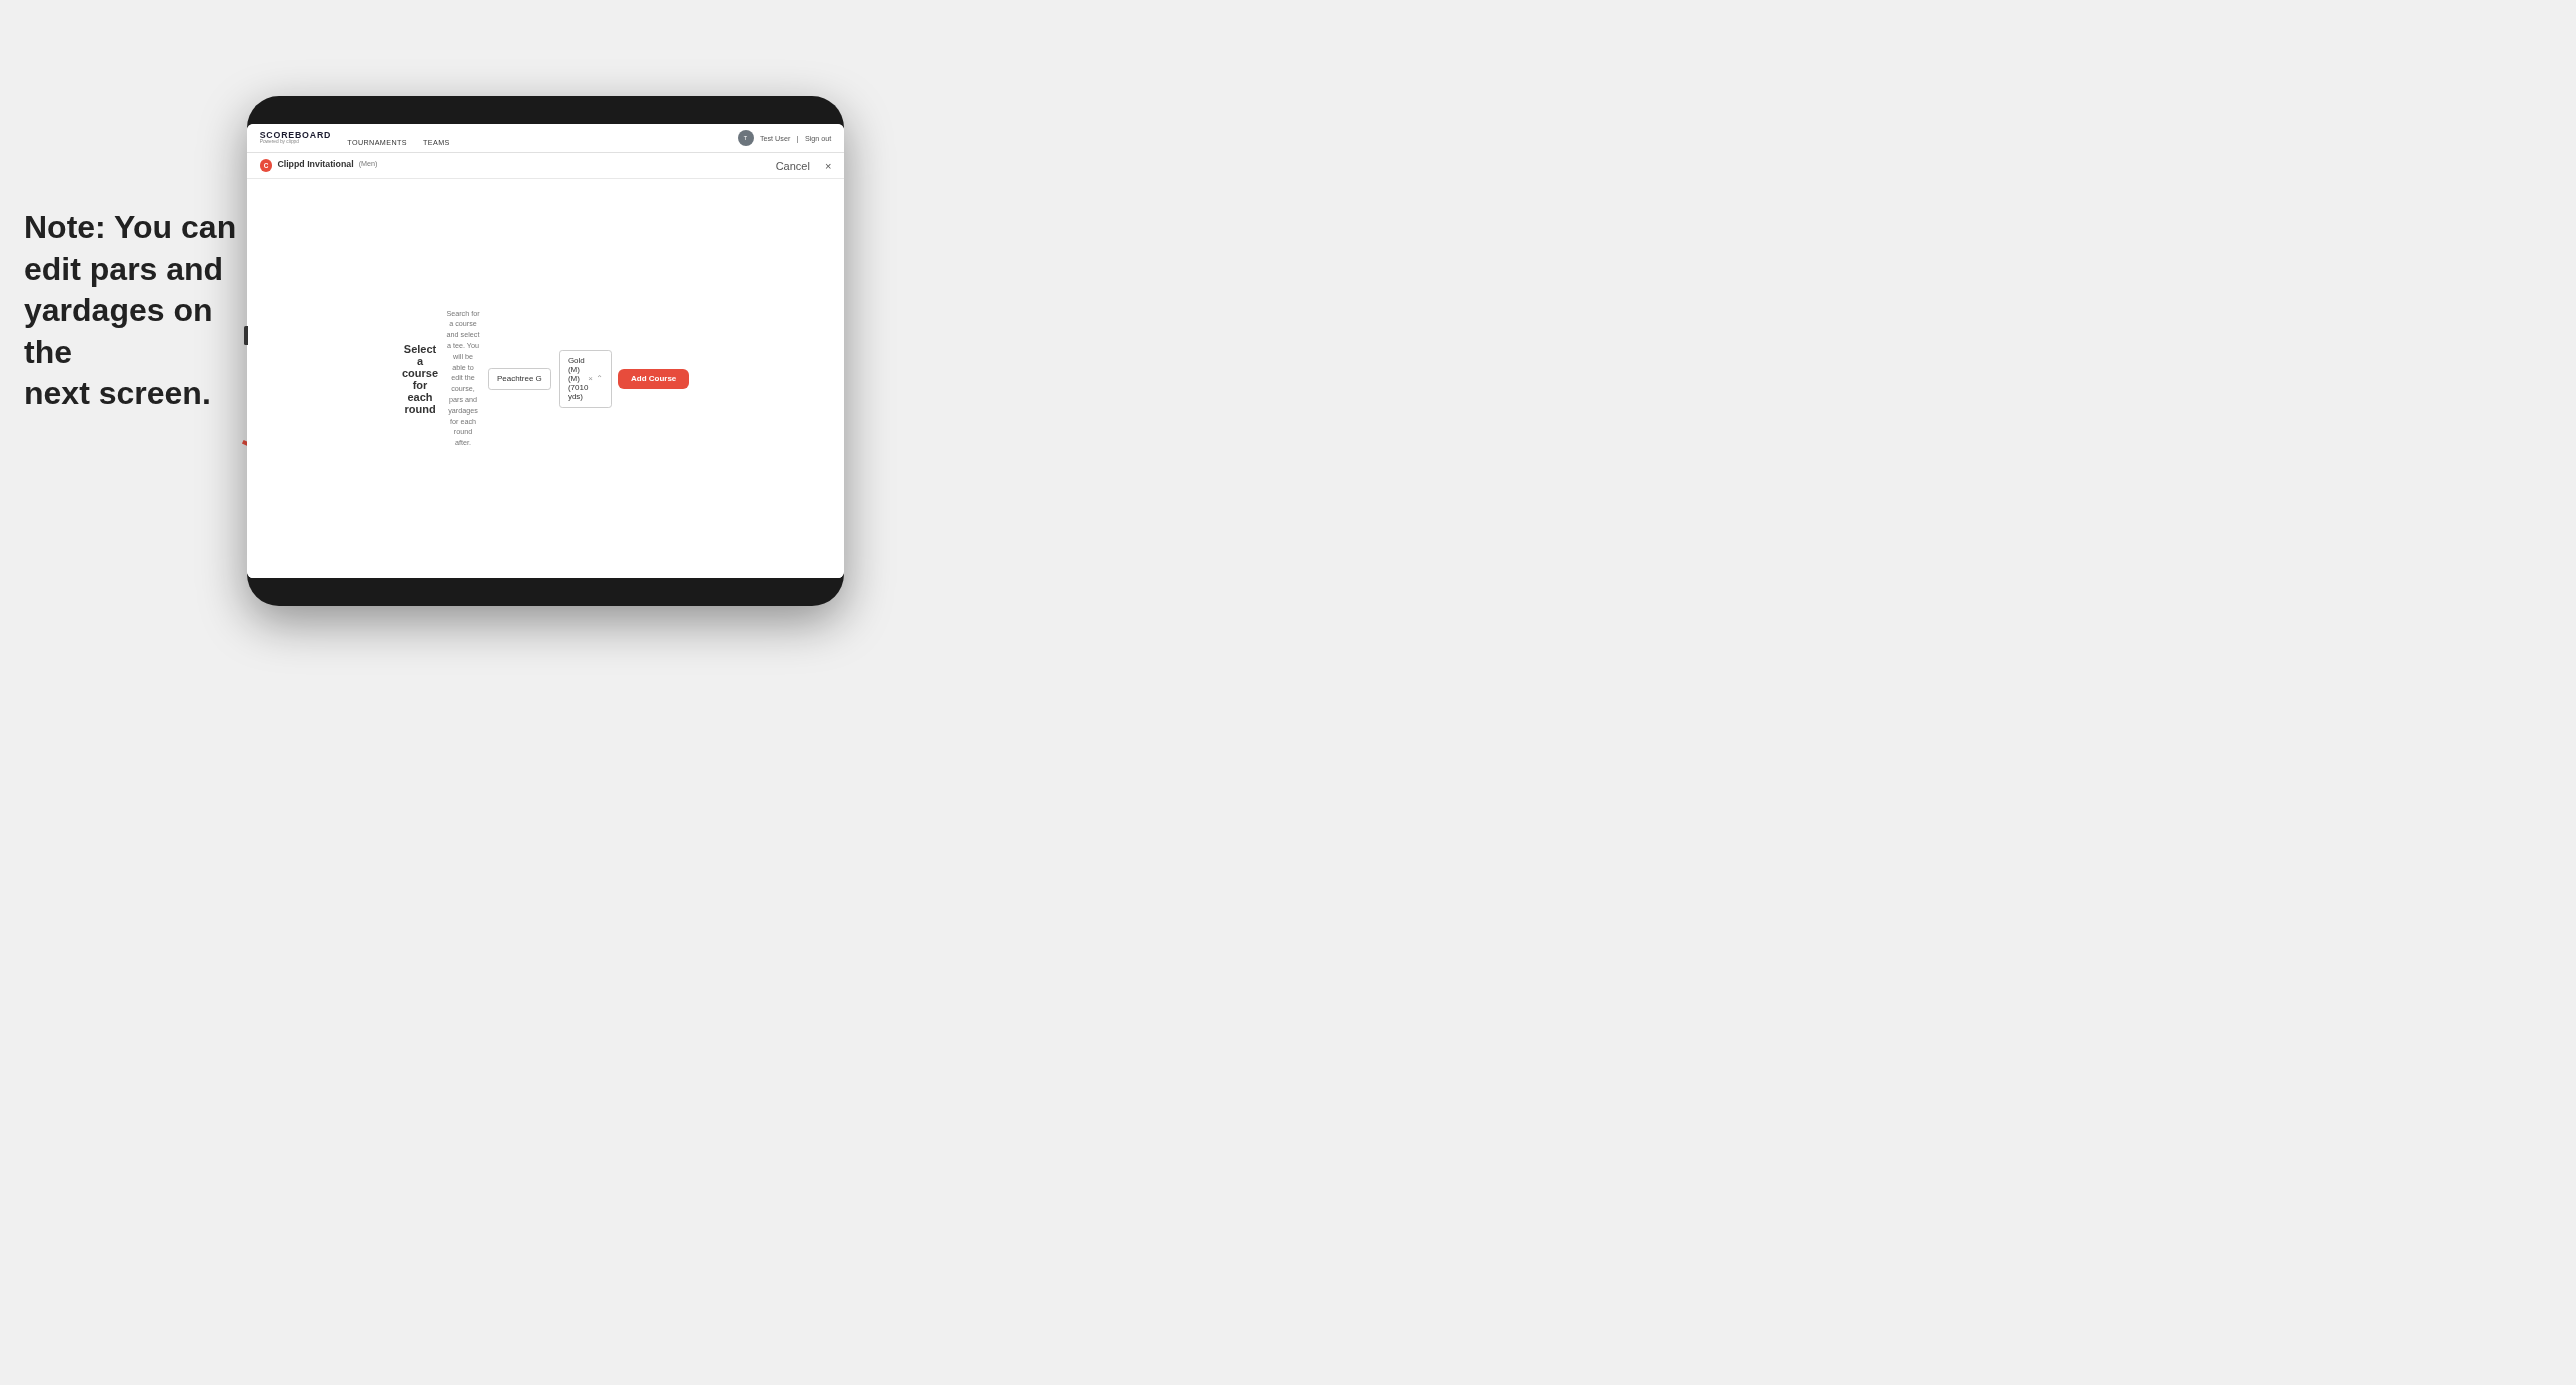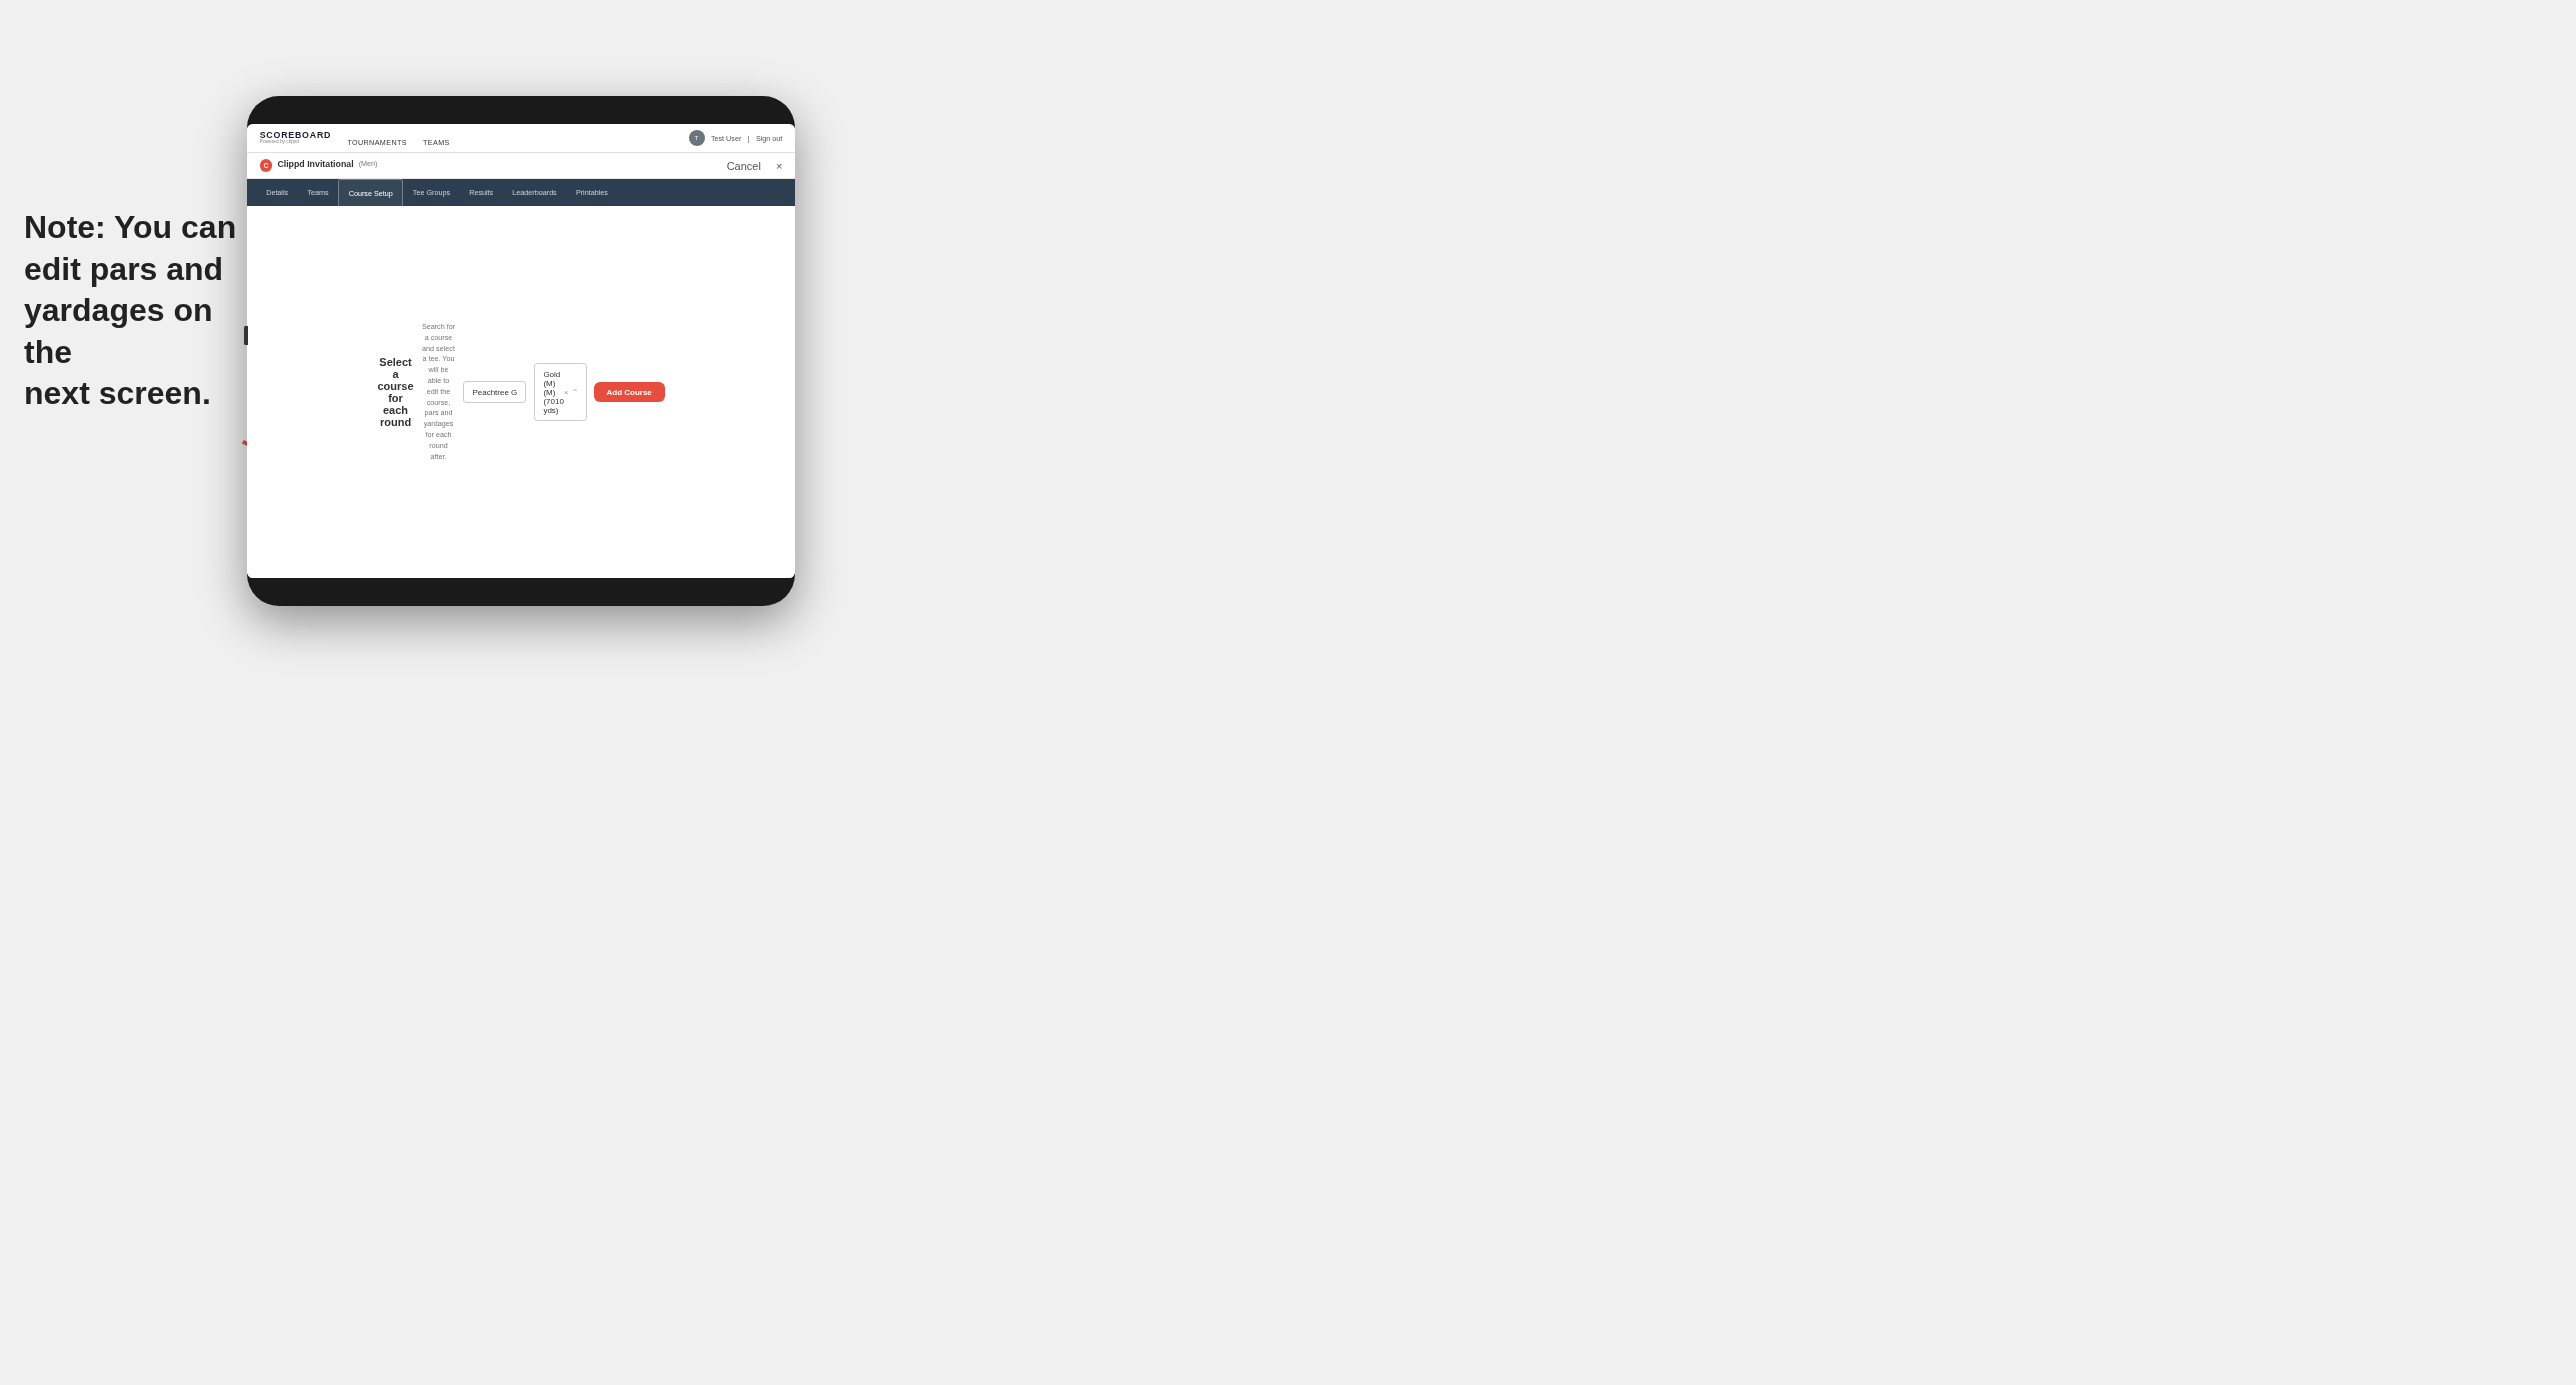--- a/index.html
+++ b/index.html
@@ -26,21 +26,21 @@
       color: #222;
     }
     .annotation .bold { font-weight: 700; }
     .annotation .note { margin-top: 48px; font-weight: 700; font-size: 32px; }
 
     
     .tablet-frame {
       position: absolute;
       left: 247px;
       top: 96px;
-      width: 548px;
+      width: 597px;
       height: 510px;
       background: #1a1a1a;
       border-radius: 32px;
       box-shadow: 0 16px 48px rgba(0,0,0,0.4);
       display: flex;
       align-items: center;
       justify-content: center;
     }
 
     .tablet-screen {
@@ -326,29 +326,20 @@
         <div class="tournament-icon">C</div>
         <span>Clippd Invitational</span>
         <span class="tournament-subtitle">(Men)</span>
       </div>
       <div class="cancel-btn">
         <span>Cancel</span>
         <span>×</span>
       </div>
     </div>
 
-    <div class="tab-bar">
-      <div class="tab-item">Details</div>
-      <div class="tab-item">Teams</div>
-      <div class="tab-item active">Course Setup</div>
-      <div class="tab-item">Tee Groups</div>
-      <div class="tab-item">Results</div>
-      <div class="tab-item">Leaderboards</div>
-      <div class="tab-item">Printables</div>
-    </div>
 
     <div class="main-content">
       <div class="course-setup-card">
         <div class="card-title">Select a course for each round</div>
         <div class="card-description">
           Search for a course and select a tee. You will be able to edit the<br>course, pars and yardages for each round after.
         </div>
         <input class="course-search-input" type="text" value="Peachtree GC" style="">
         <div class="tee-select-row">
           <div class="tee-select">

